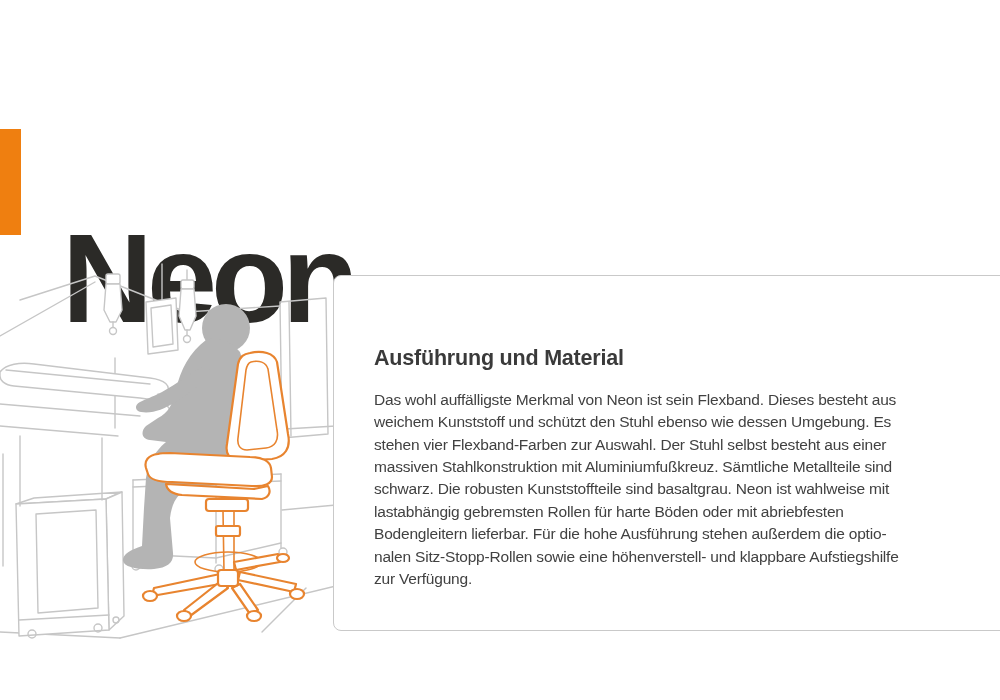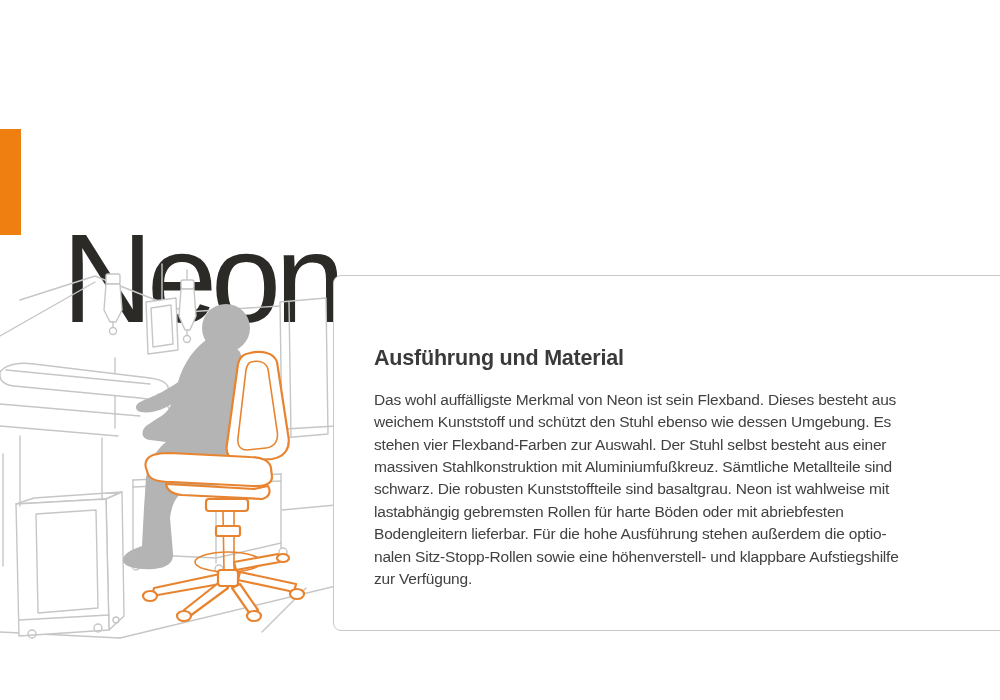--- a/index.html
+++ b/index.html
@@ -6,21 +6,21 @@
   body{
     width:1000px;height:700px;position:relative;overflow:hidden;
     background:#ffffff;font-family:"Liberation Sans",sans-serif;
   }
   .accent-bar{
     position:absolute;left:0;top:129px;width:21px;height:106px;
     background:#EF7F10;
   }
   .page-title{
     position:absolute;left:62px;top:132px;
-    font-size:126px;font-weight:400;line-height:1;letter-spacing:-6px;
+    font-size:126px;font-weight:700;line-height:1;letter-spacing:-6px;
     color:#2b2a27;white-space:nowrap;
   }
   .illustration{
     position:absolute;left:0;top:258px;width:336px;height:390px;
   }
   .info-card{
     position:absolute;left:333px;top:275px;width:724px;height:356px;
     background:#ffffff;border:1px solid #c9c9c9;border-radius:8px;
     box-sizing:border-box;padding:70px 40px 0 40px;
   }

